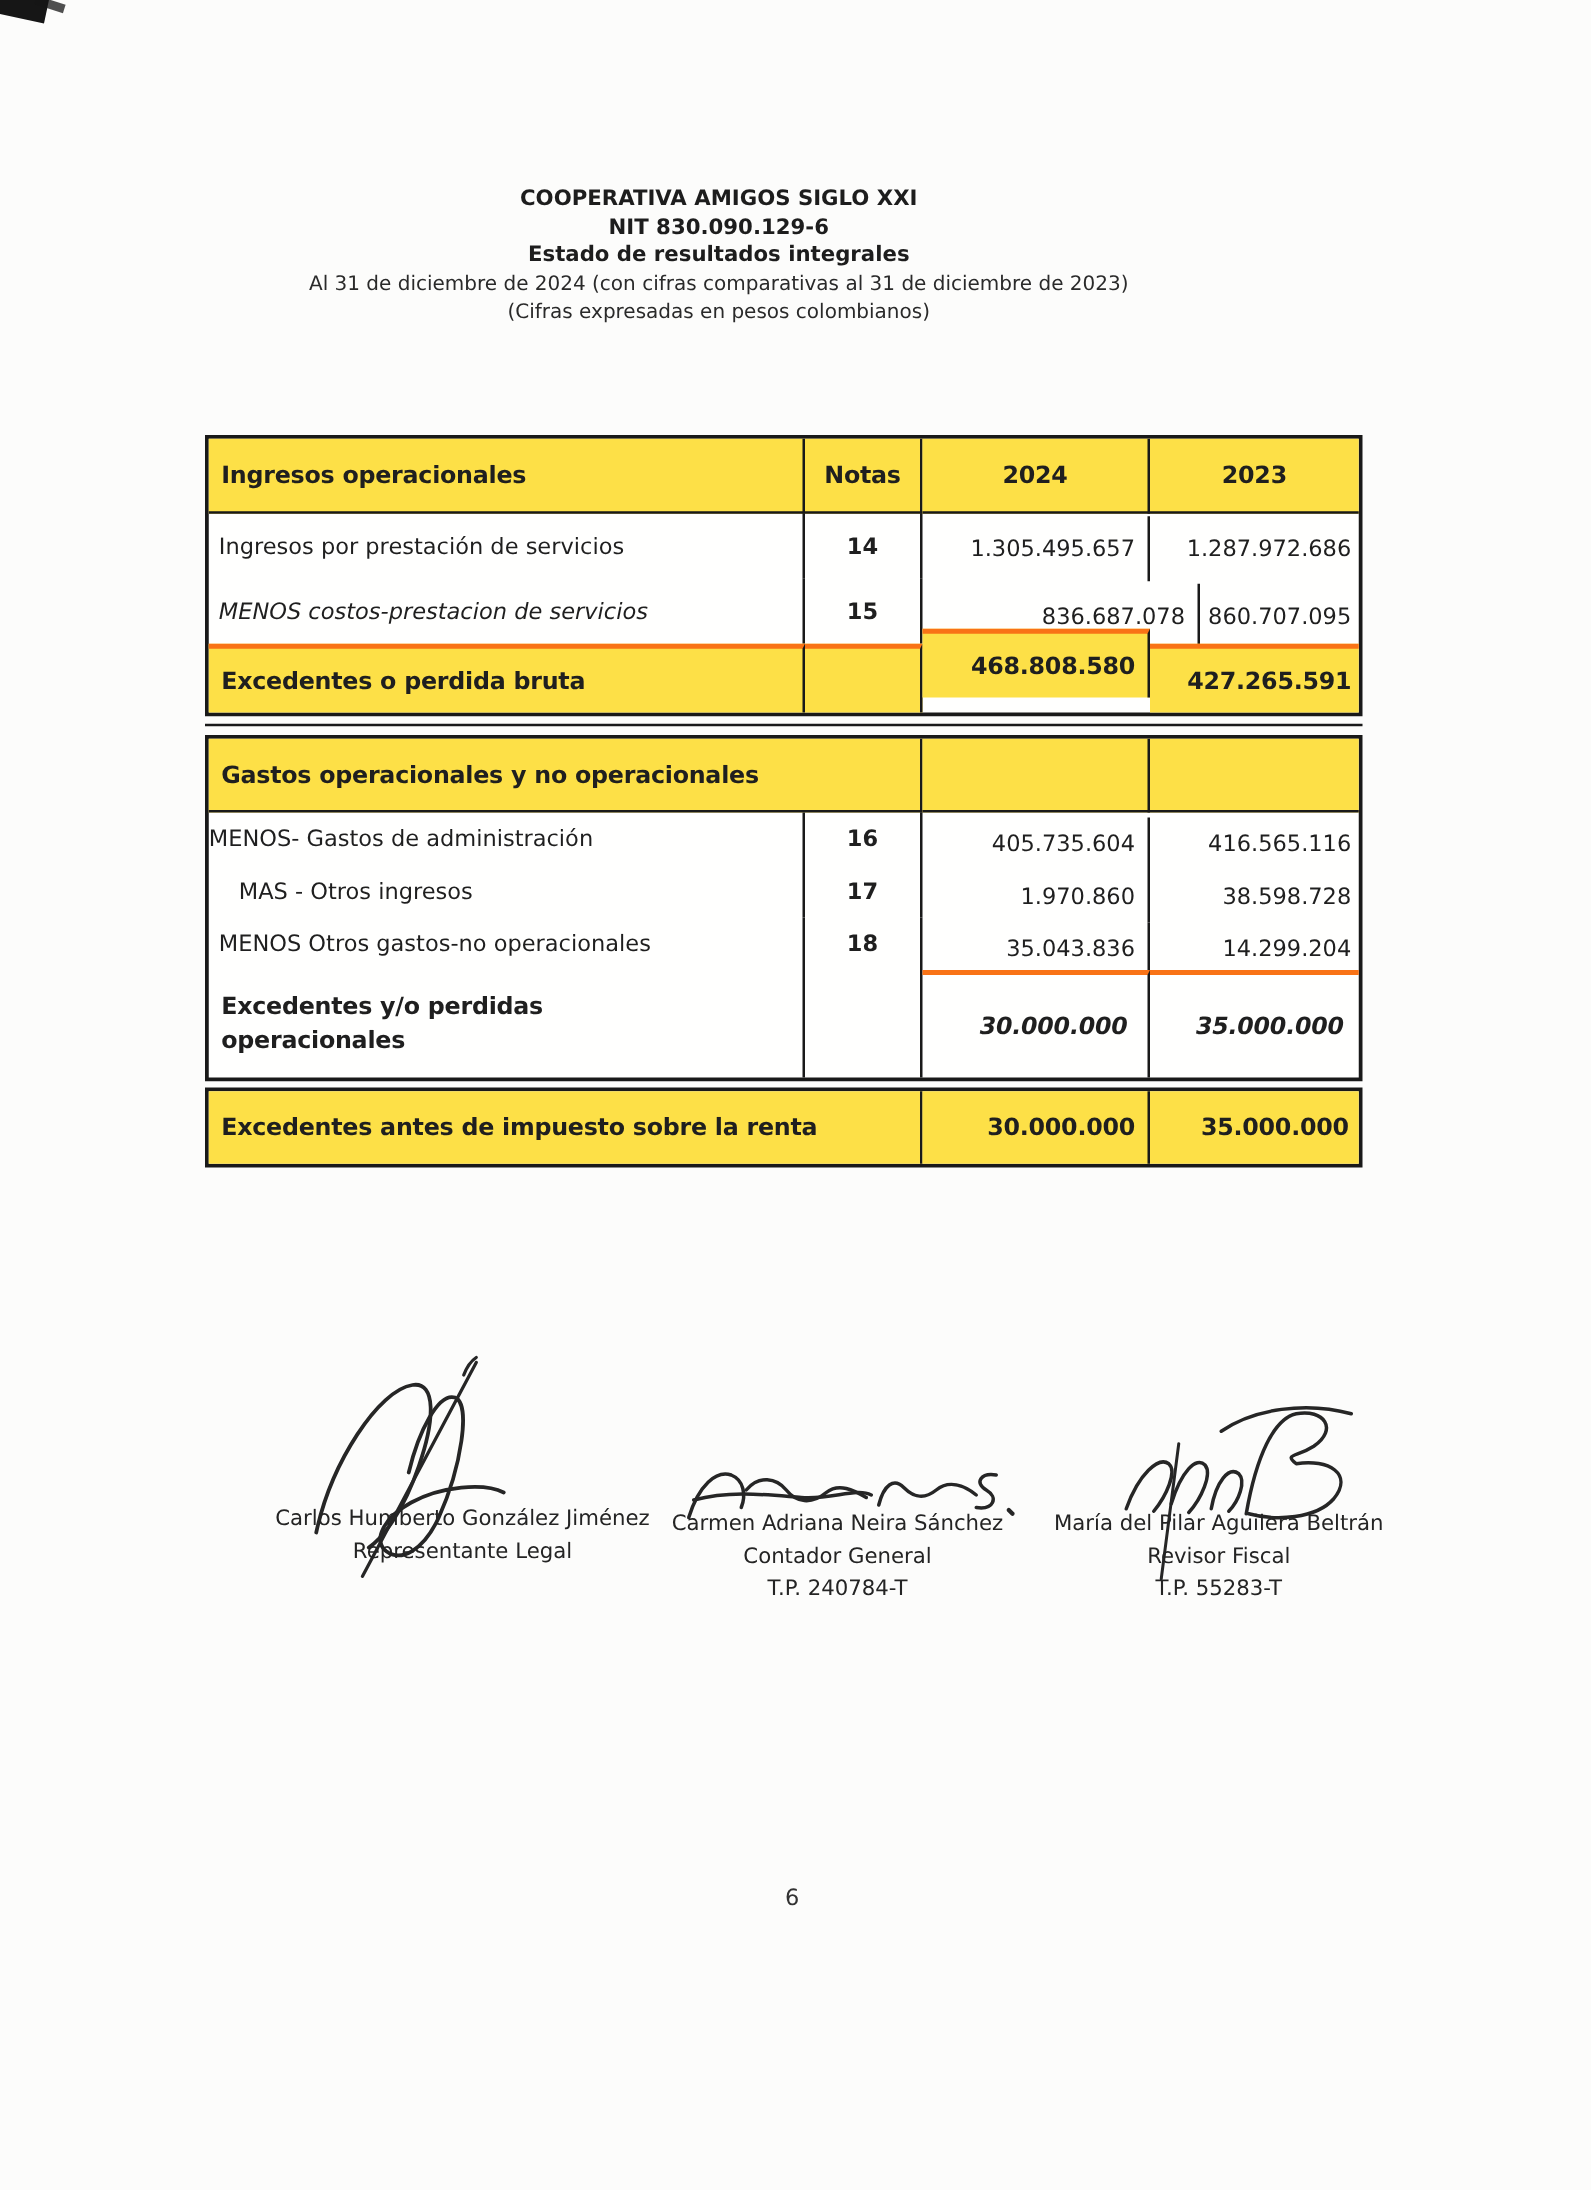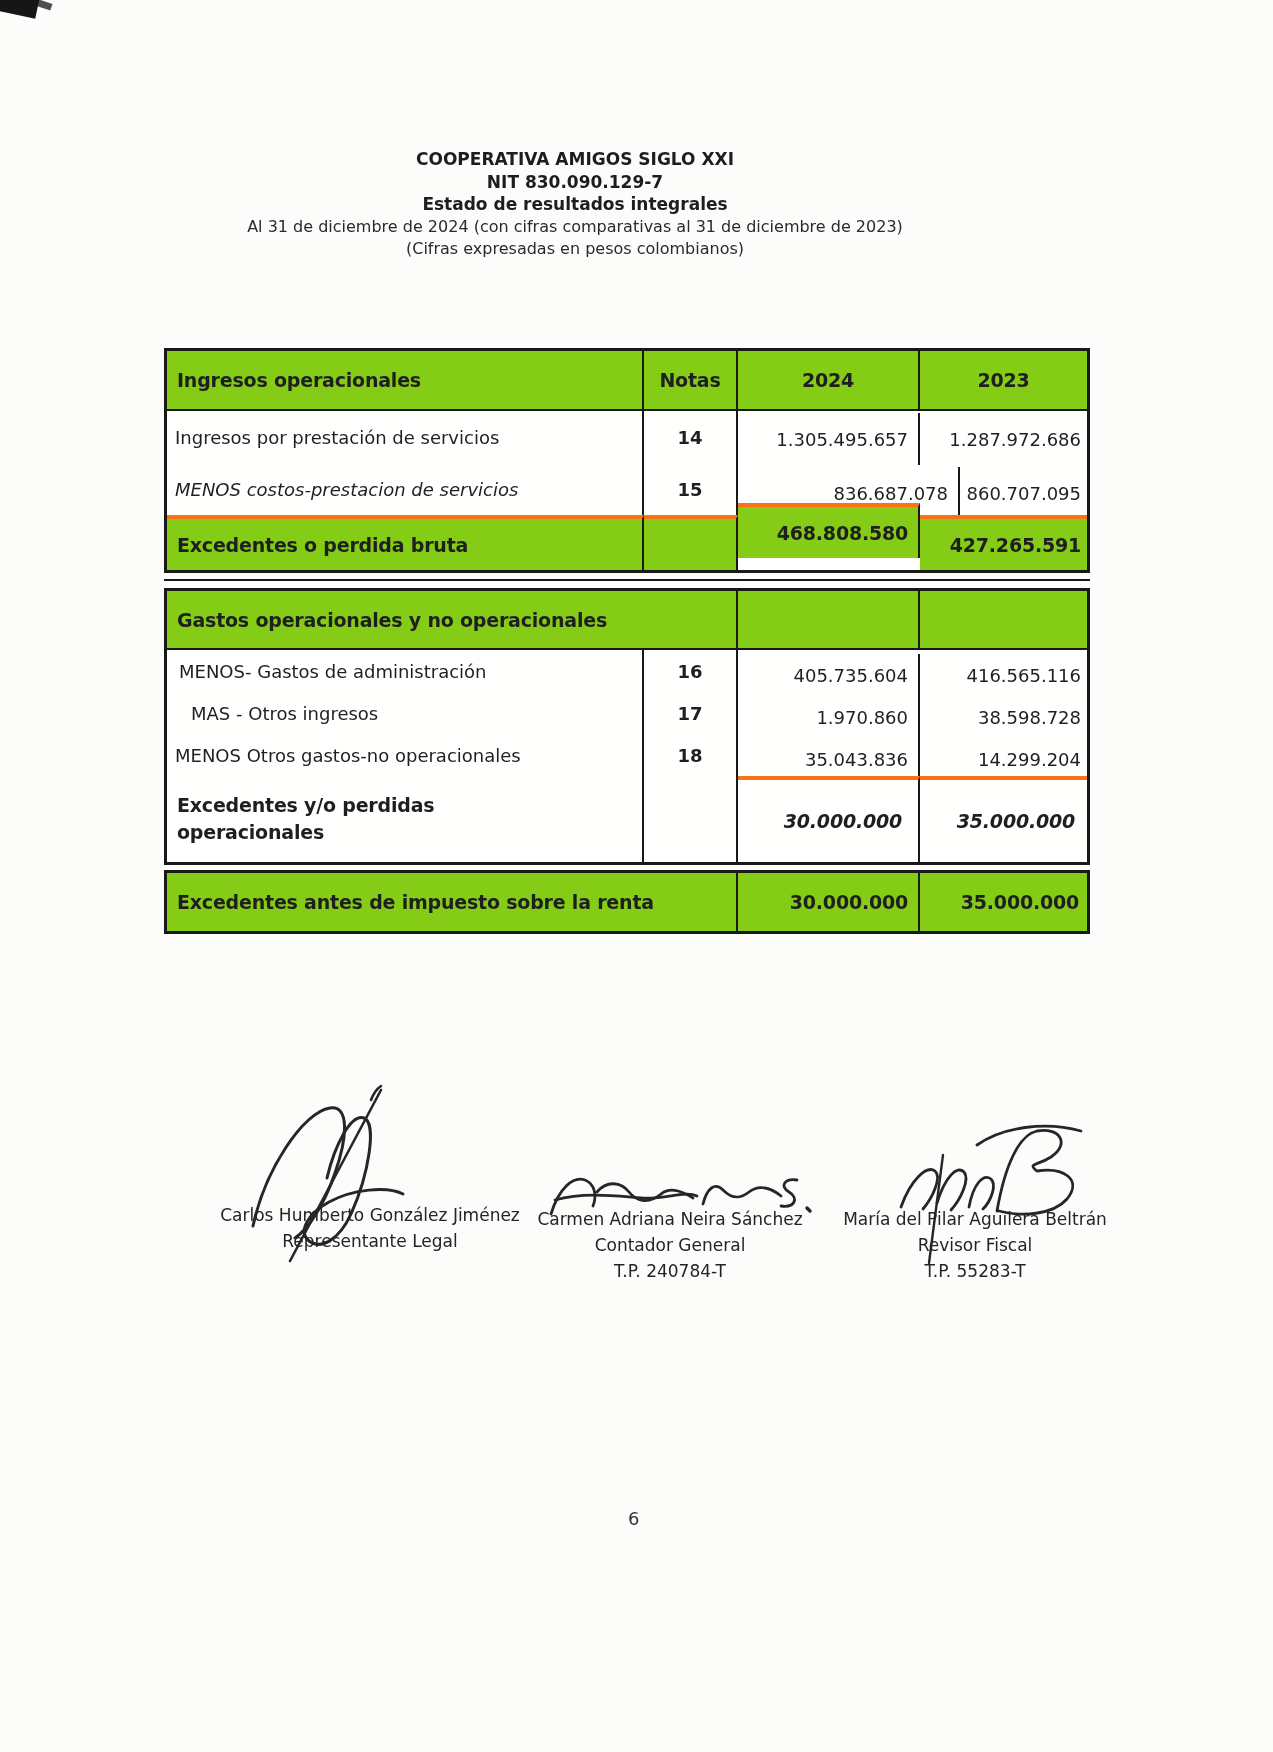--- a/index.html
+++ b/index.html
@@ -10,21 +10,21 @@
     color:#222;
   }
   
   .doc-header { position:absolute; left:160px; top:148px; width:830px; text-align:center; line-height:22.5px; }
   .doc-header .b { font-weight:bold; font-size:17px; color:#1d1d1d; }
   .doc-header .r { font-weight:normal; font-size:16px; color:#2a2a2a; }
 
   
   .tbl { position:absolute; box-sizing:border-box; border:3px solid #191919; background:#fffffe; }
   .cell { position:absolute; box-sizing:border-box; display:flex; align-items:center; font-size:18px; color:#1f1f1f; }
-  .shade { background:#84cc16; }
+  .shade { background:#fde047; }
   .b-r { border-right:2px solid #191919; }
   .b-b { border-bottom:2px solid #191919; }
   .b-t { border-top:4px solid #f97316; }
   .bold { font-weight:bold; font-size:19px; letter-spacing:-0.2px; }
   .ital { font-style:italic; }
   .num { justify-content:flex-end; padding-right:10px; }
   .ctr { justify-content:center; }
   .padl { padding-left:10px; }
   .divider { position:absolute; background:#191919; }
 
@@ -40,21 +40,21 @@
 </head>
 <body>
 
 <div class="page">
 
   <div class="artifact" style="left:-10px; top:-8px; width:48px; height:22px; transform:rotate(12deg);"></div>
   <div class="artifact" style="left:28px; top:0px; width:24px; height:7px; transform:rotate(18deg); opacity:.75;"></div>
 
   <div class="doc-header">
     <div class="b">COOPERATIVA AMIGOS SIGLO XXI</div>
-    <div class="b">NIT 830.090.129-7</div>
+    <div class="b">NIT 830.090.129-6</div>
     <div class="b">Estado de resultados integrales</div>
     <div class="r">Al 31 de diciembre de 2024 (con cifras comparativas al 31 de diciembre de 2023)</div>
     <div class="r">(Cifras expresadas en pesos colombianos)</div>
   </div>
 
   <div class="tbl" style="left:164px; top:348px; width:926px; height:225px;">
 
     <div class="cell shade b-r b-b bold padl" style="left:0; top:0; width:477px; height:60px;">
         <span>Ingresos operacionales</span>
       </div>
@@ -109,21 +109,21 @@
   <div class="divider" style="left:164px; top:579px; width:926px; height:2px;"></div>
 
   <div class="tbl" style="left:164px; top:588px; width:926px; height:277px;">
 
     <div class="cell shade b-r b-b bold padl" style="left:0; top:0; width:571px; height:59px;">
         <span>Gastos operacionales y no operacionales</span>
       </div>
     <div class="cell shade b-r b-b" style="left:571px; top:0; width:182px; height:59px;"></div>
     <div class="cell shade b-b" style="left:753px; top:0; width:167px; height:59px;"></div>
 
-    <div class="cell b-r" style="left:0; top:59px; width:477px; height:42px; padding-left:12px;">
+    <div class="cell b-r" style="left:0; top:59px; width:477px; height:42px; padding-left:0;">
         <span>MENOS- Gastos de administración</span>
       </div>
     <div class="cell b-r ctr" style="left:477px; top:59px; width:94px; height:42px; font-weight:bold;">
         <span>16</span>
       </div>
     <div class="cell b-r num" style="left:571px; top:63px; width:182px; height:42px;">
         <span>405.735.604</span>
       </div>
     <div class="cell num" style="left:753px; top:63px; width:167px; height:42px; padding-right:6px;">
         <span>416.565.116</span>

